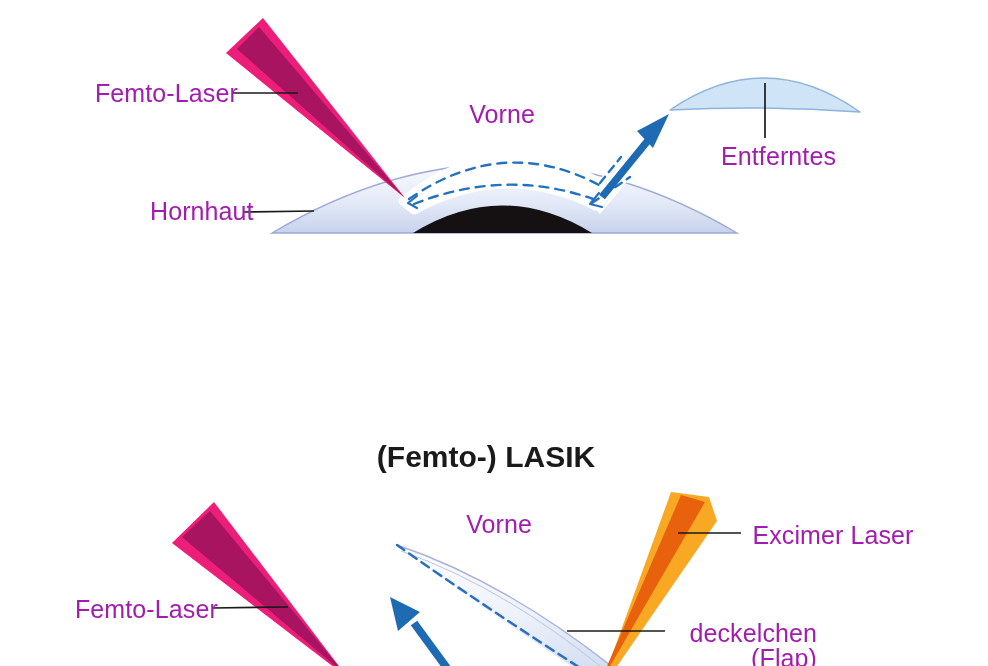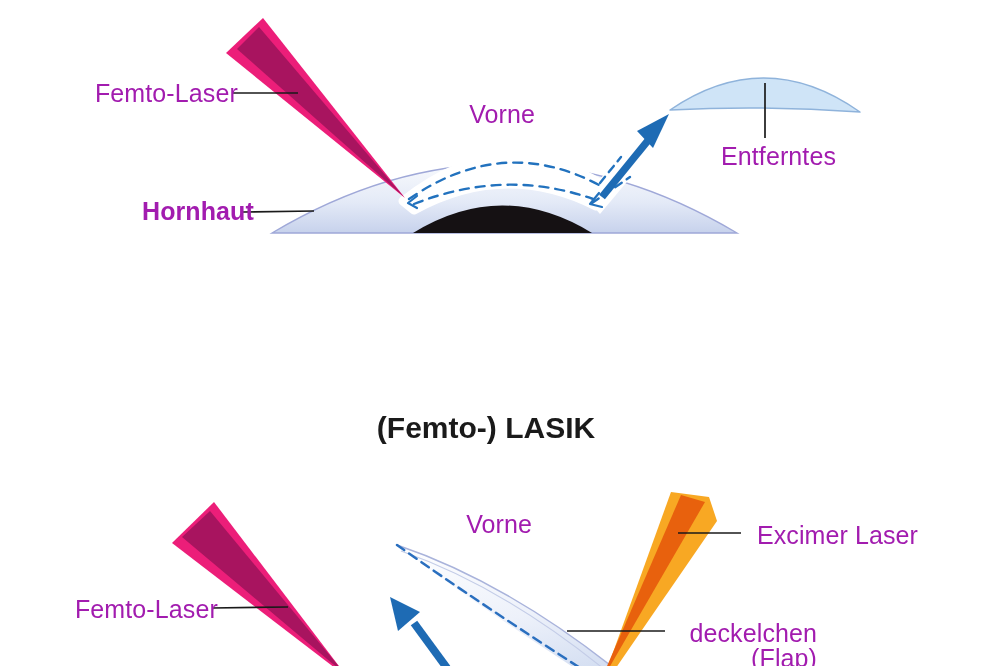--- a/index.html
+++ b/index.html
@@ -22,21 +22,21 @@
   .lbl.two-line{line-height:25px;white-space:normal;}
   .title{
     position:absolute;
     font-size:30px;
     font-weight:bold;
     color:#1A1A1A;
     text-align:center;
   }
   .ta-r{text-align:right;}
   .ta-c{text-align:right;}
-  .ta-l{text-align:right;}
+  .ta-l{text-align:center;}
 </style>
 </head>
 <body>
 
 <div id="canvas">
 
   <svg id="art" width="988" height="666" viewBox="0 0 988 666">
     <defs>
       <linearGradient id="corneaGrad" x1="0" y1="0" x2="0" y2="1">
         <stop offset="0%" stop-color="#F8FAFD"></stop>
@@ -96,29 +96,29 @@
       <polygon points="390,597 420,612 398,631" fill="#1E6BB4"></polygon>
 
       <line x1="212" y1="608" x2="288" y2="607" stroke="#1A1A1A" stroke-width="1.7"></line>
       <line x1="678" y1="533" x2="741" y2="533" stroke="#1A1A1A" stroke-width="1.7"></line>
       <line x1="567" y1="631" x2="665" y2="631" stroke="#1A1A1A" stroke-width="1.7"></line>
     </g>
   </svg>
 
   <div class="lbl ta-r" style="left:95px;top:82px;width:131px;">Femto-Laser</div>
 
-  <div class="lbl ta-r" style="left:142px;top:200px;width:85px;font-weight:bold;">Hornhaut</div>
+  <div class="lbl ta-r" style="left:150px;top:200px;width:85px;">Hornhaut</div>
 
   <div class="lbl ta-c" style="left:445px;top:103px;width:90px;">Vorne</div>
 
   <div class="lbl ta-c two-line" style="left:696px;top:144px;width:140px;">
     <div>Entferntes</div>
   </div>
 
-  <div class="title" style="left:286px;top:411px;width:400px;">(Femto-) LASIK</div>
+  <div class="title" style="left:286px;top:440px;width:400px;">(Femto-) LASIK</div>
 
   <div class="lbl ta-r" style="left:75px;top:598px;width:132px;">Femto-Laser</div>
 
   <div class="lbl ta-c" style="left:442px;top:513px;width:90px;">Vorne</div>
 
   <div class="lbl ta-l" style="left:748px;top:524px;width:170px;">Excimer Laser</div>
 
   <div class="lbl ta-c two-line" style="left:617px;top:621px;width:200px;">
     <div>deckelchen (Flap)</div>
   </div>

